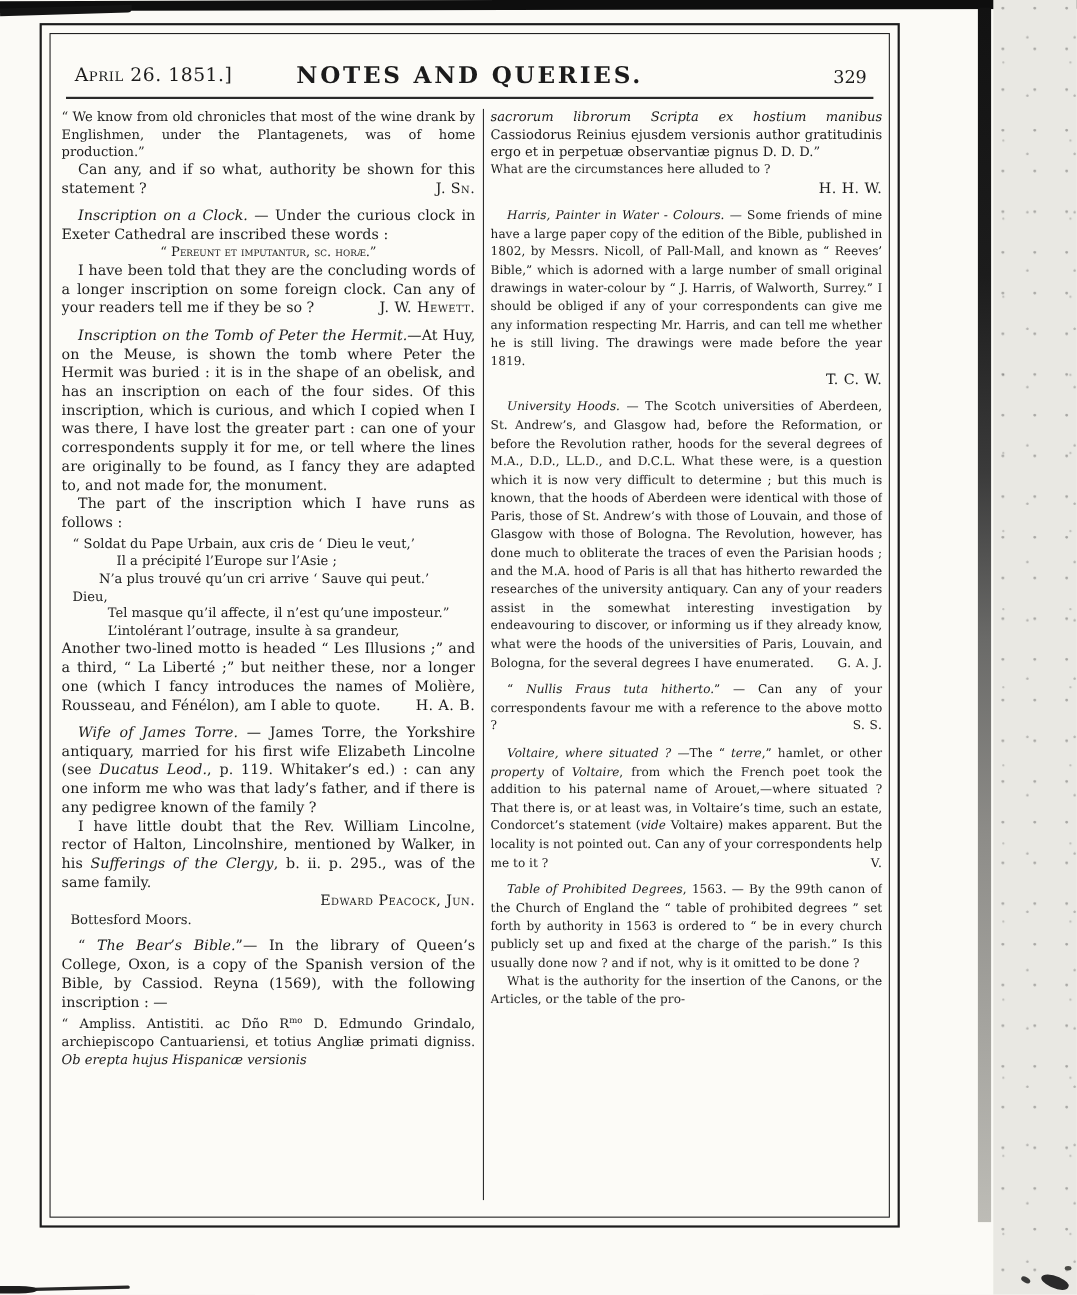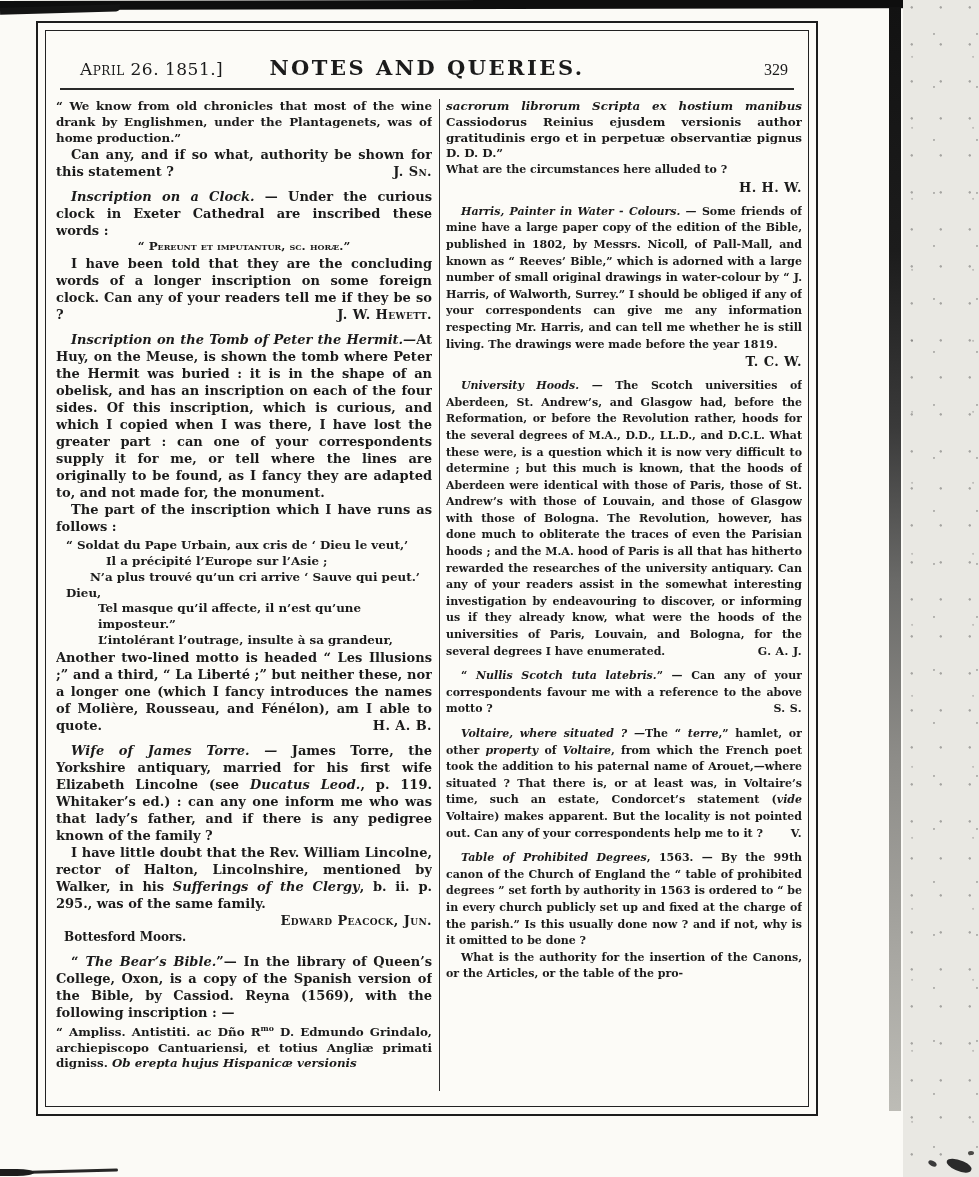--- a/index.html
+++ b/index.html
@@ -21,28 +21,28 @@
   .mark-br1{position:absolute;left:946px;bottom:6px;width:26px;height:11px;background:#2a2a2a;border-radius:60% 40% 55% 45%;transform:rotate(24deg);}
   .mark-br2{position:absolute;left:928px;bottom:11px;width:9px;height:5px;background:#3a3a3a;border-radius:50%;transform:rotate(30deg);}
   .mark-br3{position:absolute;left:968px;bottom:22px;width:6px;height:4px;background:#4a4a46;border-radius:50%;}
 
   
   .page-outer{position:absolute;left:36px;top:21px;width:778px;height:1091px;border:2px solid #1c1c1c;background:#fcfbf7;}
   .page-inner{position:absolute;left:7px;top:7px;right:7px;bottom:7px;border:1.2px solid #222;padding:0;}
 
   
   .masthead{position:relative;height:44px;margin:8px 10px 0 10px;}
-  .m-date{position:absolute;left:24px;bottom:4px;font-variant:small-caps;font-size:17px;letter-spacing:.5px;}
+  .m-date{position:absolute;left:12px;bottom:4px;font-variant:small-caps;font-size:17px;letter-spacing:.5px;}
   .m-title{position:absolute;left:0;right:0;bottom:3px;text-align:center;font-size:21px;font-weight:bold;letter-spacing:2.5px;}
-  .m-page{position:absolute;right:10px;bottom:4px;font-size:16px;font-family:Liberation Serif, serif;}
+  .m-page{position:absolute;right:10px;bottom:4px;font-size:16px;}
   .head-rule{border-bottom:2px solid #2a2a2a;margin:5px 14px 0 14px;}
 
   
   .cols{display:flex;align-items:stretch;height:1004px;overflow:hidden;padding:9px 6px 0 10px;}
-  .col{overflow:hidden;font-weight:bold;}
+  .col{overflow:hidden;}
   .col-l{width:376px;}
   .divider{border-left:1.5px solid #2e2e2e;margin:0 6px 12px 7px;}
   .col-r{flex:1;}
 
   p{margin:0;text-align:justify;font-size:13px;line-height:17px;text-indent:15px;}
   .col-r p{font-size:11px;line-height:16.6px;}
   .noind{text-indent:0;}
   .sm{font-size:11.9px !important;line-height:15.8px !important;}
   .gap{margin-top:0;}
   .sec{margin-top:8px;}
@@ -113,21 +113,21 @@
         <div class="col col-r">
           <p class="sm noind"><span class="it">sacrorum librorum Scripta ex hostium manibus </span><span>Cassiodorus Reinius ejusdem versionis author gratitudinis ergo et in perpetuæ observantiæ pignus D. D. D.”</span></p>
           <p class="gap noind">What are the circumstances here alluded to ?</p>
           <div class="sig-line">H. H. W.</div>
 
           <p class="sec"><span class="it">Harris, Painter in Water - Colours. — </span><span>Some friends of mine have a large paper copy of the edition of the Bible, published in 1802, by Messrs. Nicoll, of Pall-Mall, and known as “ Reeves’ Bible,” which is adorned with a large number of small original drawings in water-colour by “ J. Harris, of Walworth, Surrey.”  I should be obliged if any of your correspondents can give me any information respecting Mr. Harris, and can tell me whether he is still living.   The drawings were made before the year 1819.</span></p>
           <div class="sig-line">T. C. W.</div>
 
           <p class="sec"><span class="it">University Hoods. — </span><span>The Scotch universities of Aberdeen, St. Andrew’s, and Glasgow had, before the Reformation, or before the Revolution rather, hoods for the several degrees of M.A., D.D., LL.D., and D.C.L.   What these were, is a question which it is now very difficult to determine ; but this much is known, that the hoods of Aberdeen were identical with those of Paris, those of St. Andrew’s with those of Louvain, and those of Glasgow with those of Bologna.   The Revolution, however, has done much to obliterate the traces of even the Parisian hoods ; and the M.A. hood of Paris is all that has hitherto rewarded the researches of the university antiquary.   Can any of your readers assist in the somewhat interesting investigation by endeavouring to discover, or informing us if they already know, what were the hoods of the universities of Paris, Louvain, and Bologna, for the several degrees I have enumerated.</span><span class="sig">G. A. J.</span></p>
 
-          <p class="sec"><span>“ </span><span class="it">Nullis Scotch tuta latebris.</span><span>” — </span><span>Can any of your correspondents favour me with a reference to the above motto ?</span><span class="sig">S. S.</span></p>
+          <p class="sec"><span>“ </span><span class="it">Nullis Fraus tuta hitherto.</span><span>” — </span><span>Can any of your correspondents favour me with a reference to the above motto ?</span><span class="sig">S. S.</span></p>
 
           <p class="sec"><span class="it">Voltaire, where situated ? —</span><span>The “ </span><span class="it">terre</span><span>,” hamlet, or other </span><span class="it">property</span><span> of </span><span class="it">Voltaire</span><span>, from which the French poet took the addition to his paternal name of Arouet,—where situated ?   That there is, or at least was, in Voltaire’s time, such an estate, Condorcet’s statement (</span><span class="it">vide</span><span> Voltaire) makes apparent.   But the locality is not pointed out.   Can any of your correspondents help me to it ?</span><span class="sig">V.</span></p>
 
           <p class="sec"><span class="it">Table of Prohibited Degrees</span><span>, 1563. — </span><span>By the 99th canon of the Church of England the “ table of prohibited degrees ” set forth by authority in 1563 is ordered to “ be in every church publicly set up and fixed at the charge of the parish.”   Is this usually done now ? and if not, why is it omitted to be done ?</span></p>
           <p>What is the authority for the insertion of the Canons, or the Articles, or  the table of the pro-</p>
         </div>
 
       </div>
     </div>
   </div>

